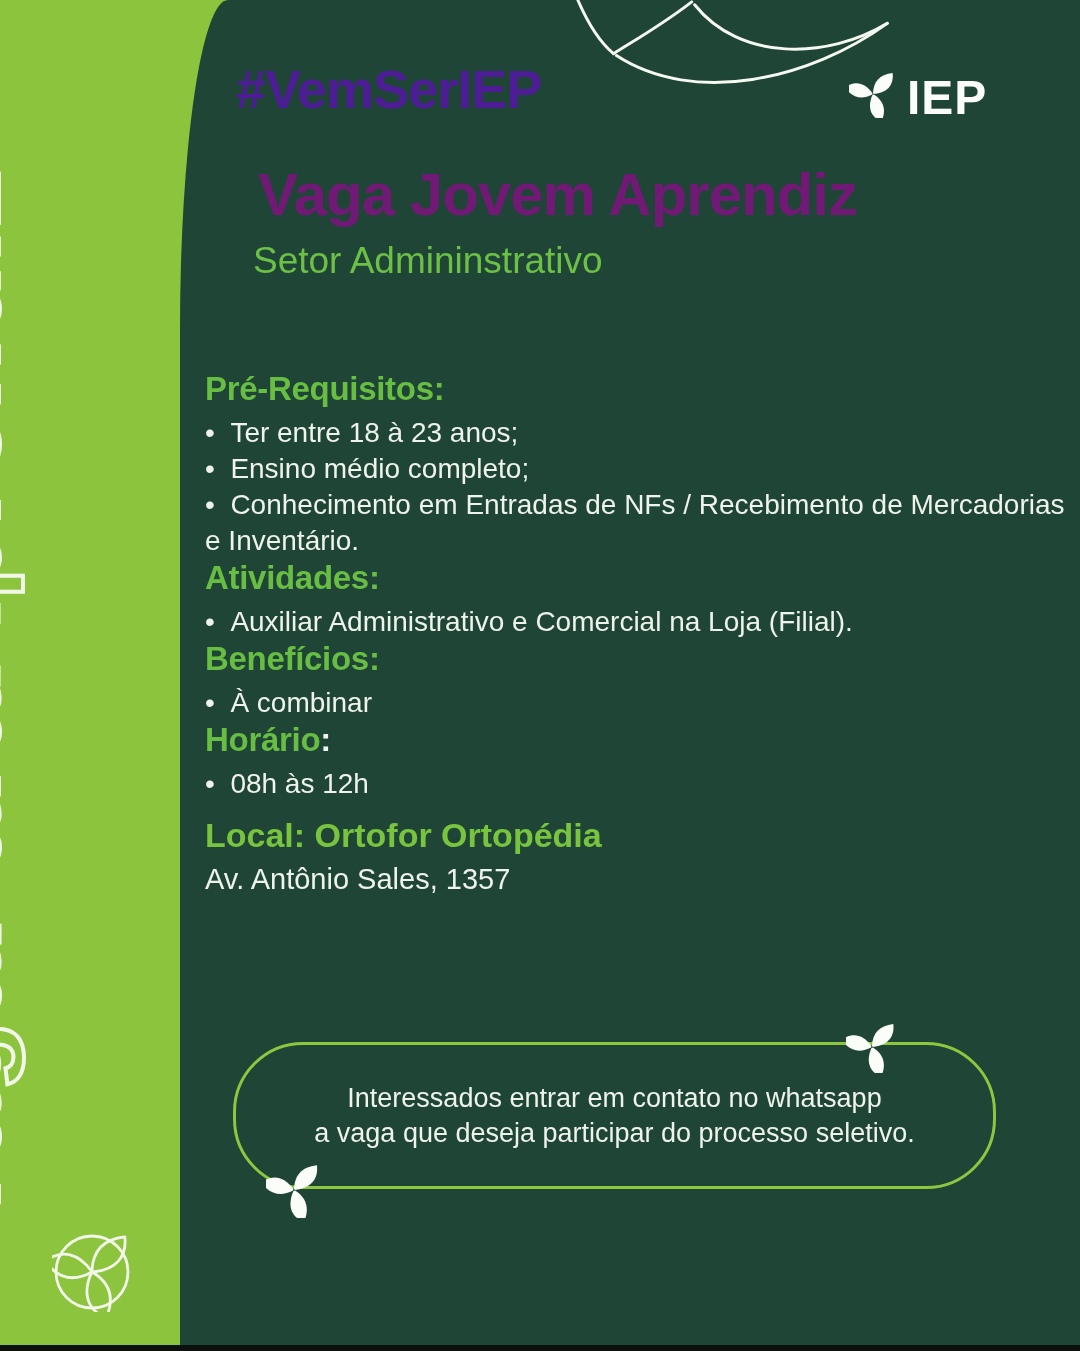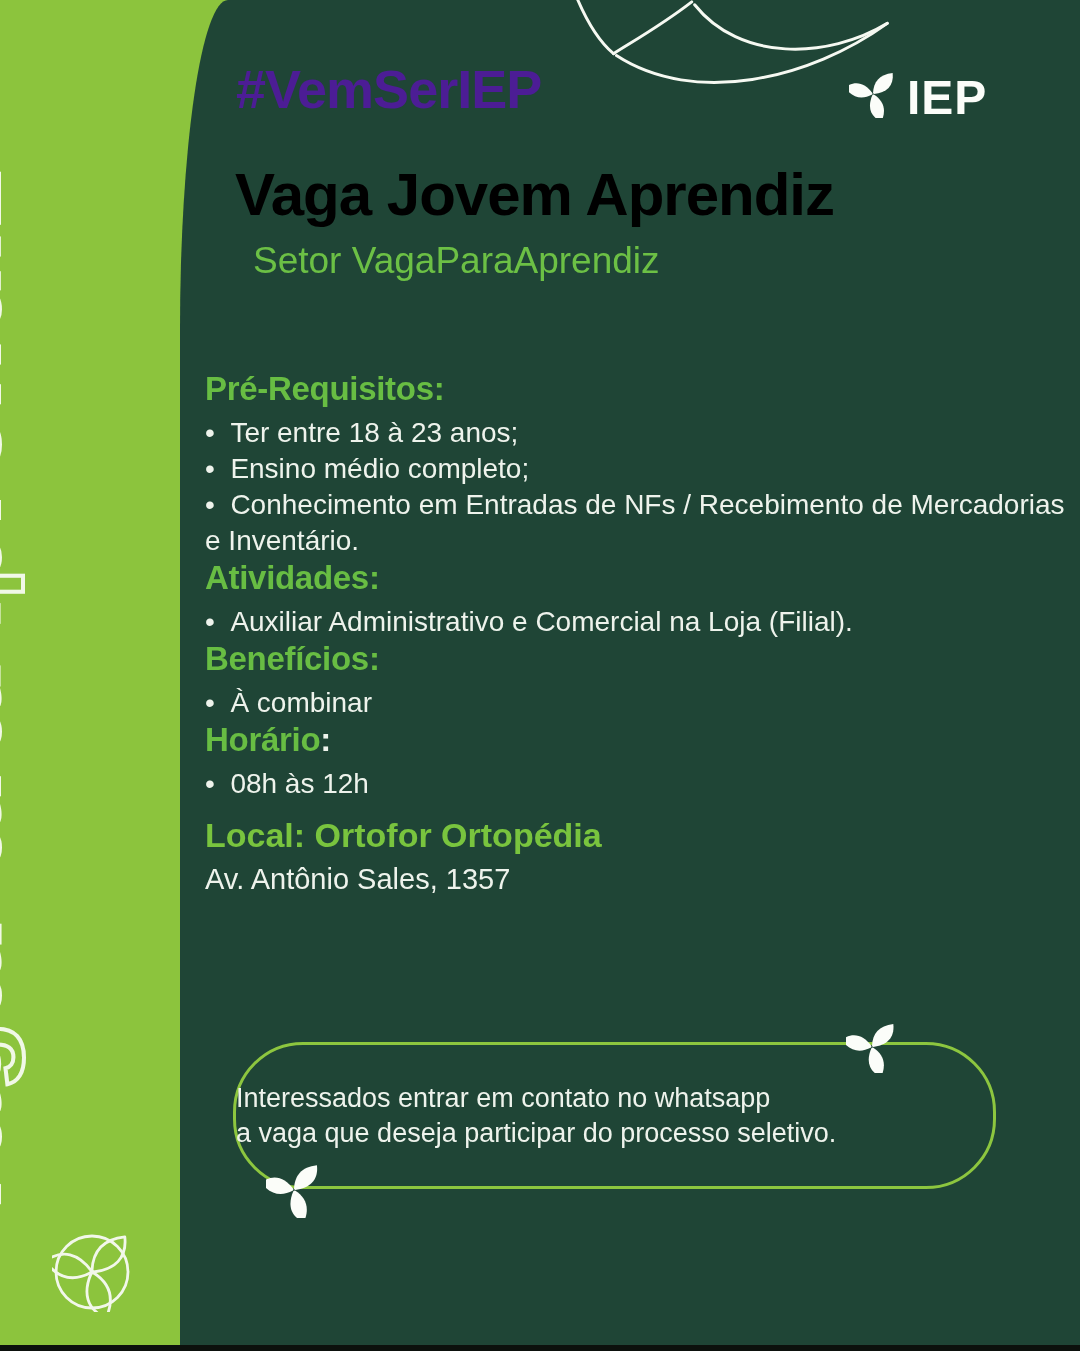--- a/index.html
+++ b/index.html
@@ -51,23 +51,23 @@
   .brand{
     position:absolute;left:849px;top:70px;
     display:flex;align-items:flex-start;gap:10px;z-index:10;
   }
   .brand .brand-icon{width:48px;height:48px;}
   .brand .brand-text{
     font-size:48px;font-weight:bold;letter-spacing:1px;color:#fbfdf9;
   }
   
   .job-title{
-    position:absolute;left:235px;top:160px;
+    position:absolute;left:258px;top:160px;
     font-size:60px;font-weight:bold;letter-spacing:-1px;
-    color:#000000;z-index:10;
+    color:#701a75;z-index:10;
   }
   .job-sector{
     position:absolute;left:253px;top:240px;
     font-size:37px;color:#6cc045;z-index:10;
   }
   .job-city{
     position:absolute;left:251px;top:296px;
     font-size:32px;font-weight:600;color:#f5f7f3;z-index:10;
   }
   
@@ -96,21 +96,21 @@
   }
   .address{
     margin-top:8px;font-size:29px;color:#eef3ec;
   }
   
   .contact-box{
     position:absolute;left:233px;top:1042px;
     width:757px;height:141px;
     border:3px solid #8dc63f;
     border-radius:70px;
-    display:flex;flex-direction:column;justify-content:center;align-items:flex-start;
+    display:flex;flex-direction:column;justify-content:center;align-items:center;
     z-index:12;
     color:#eef3ec;
     font-size:27px;line-height:35px;
     text-align:center;
   }
   .contact-leaf-top{
     position:absolute;left:846px;top:1021px;width:52px;height:52px;z-index:14;
   }
   .contact-leaf-bottom{
     position:absolute;left:266px;top:1162px;width:56px;height:56px;z-index:14;
@@ -161,21 +161,21 @@
   <div class="brand">
     <span>
       <svg class="brand-icon" viewBox="0 0 100 100" width="48" height="48">
         <use href="#trefoil" fill="#fbfdf9"></use>
       </svg>
     </span>
     <span class="brand-text">IEP</span>
   </div>
 
   <div class="job-title">Vaga Jovem Aprendiz</div>
-  <div class="job-sector">Setor VagaParaAprendiz</div>
+  <div class="job-sector">Setor Admininstrativo</div>
 
   <div class="content">
 
     <div>
       <div class="sec-heading">Pré-Requisitos:</div>
       <div class="item">Ter entre 18 à 23 anos;</div>
       <div class="item">Ensino médio completo;</div>
       <div class="item">Conhecimento em Entradas de NFs / Recebimento de Mercadorias</div>
       <div class="item-cont">e Inventário.</div>
     </div>

